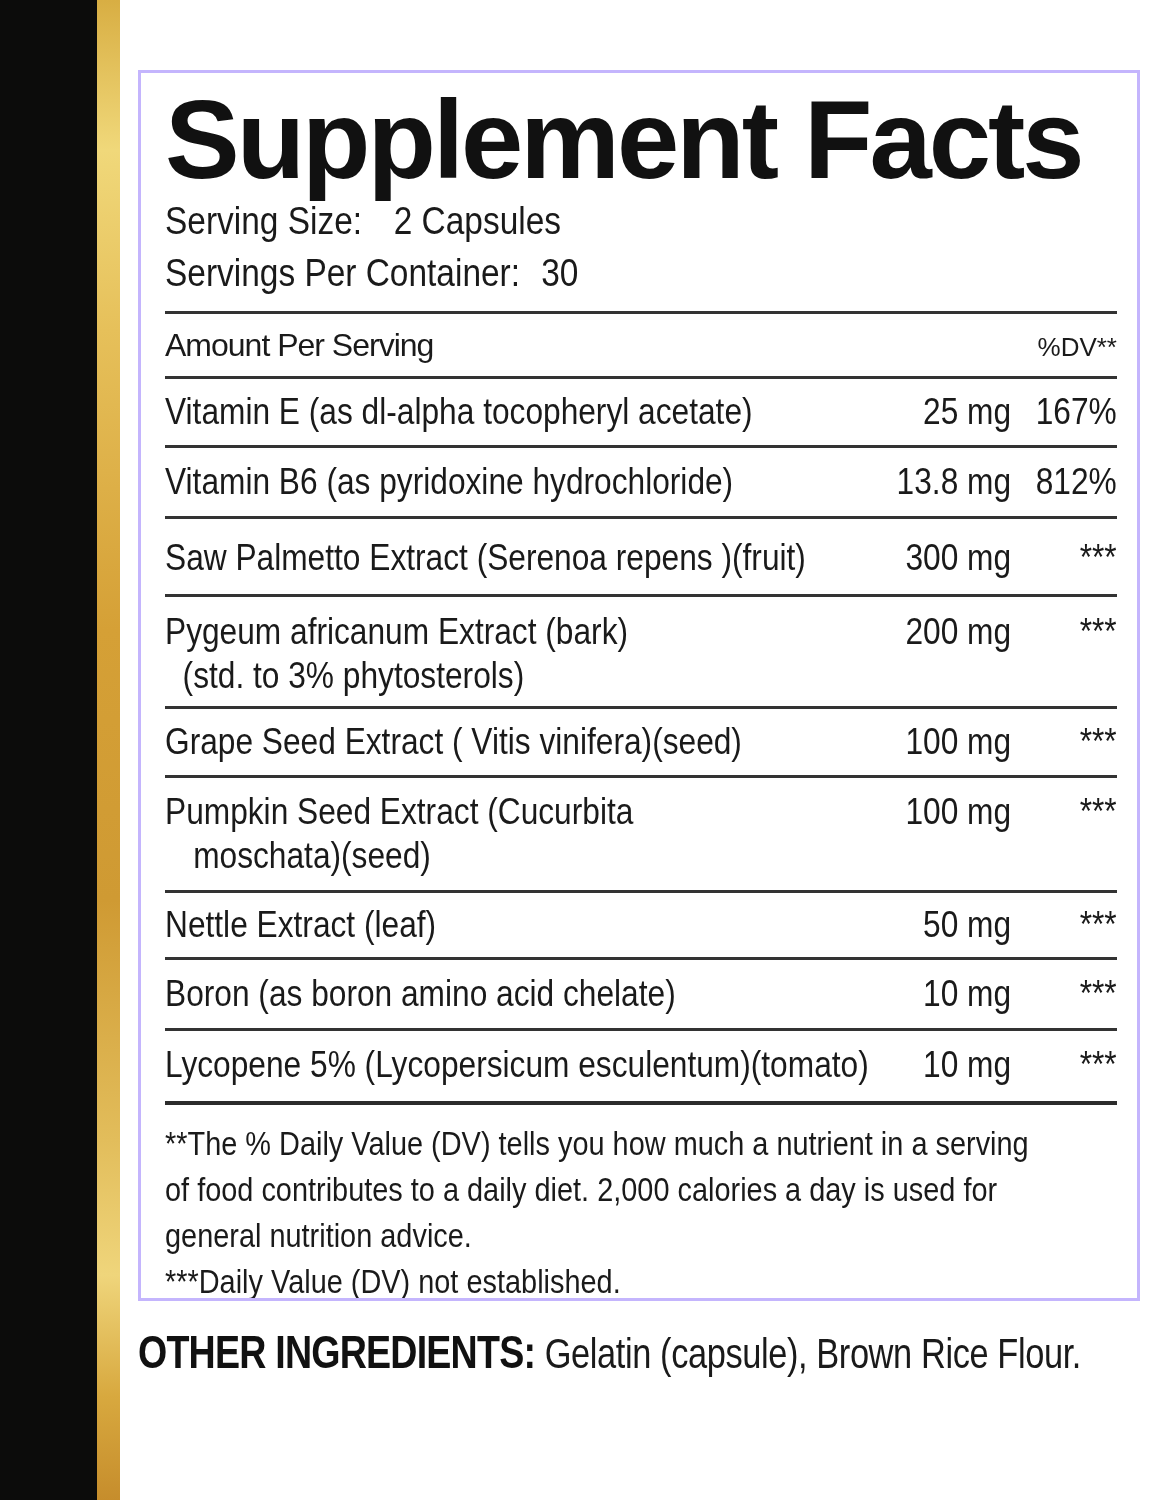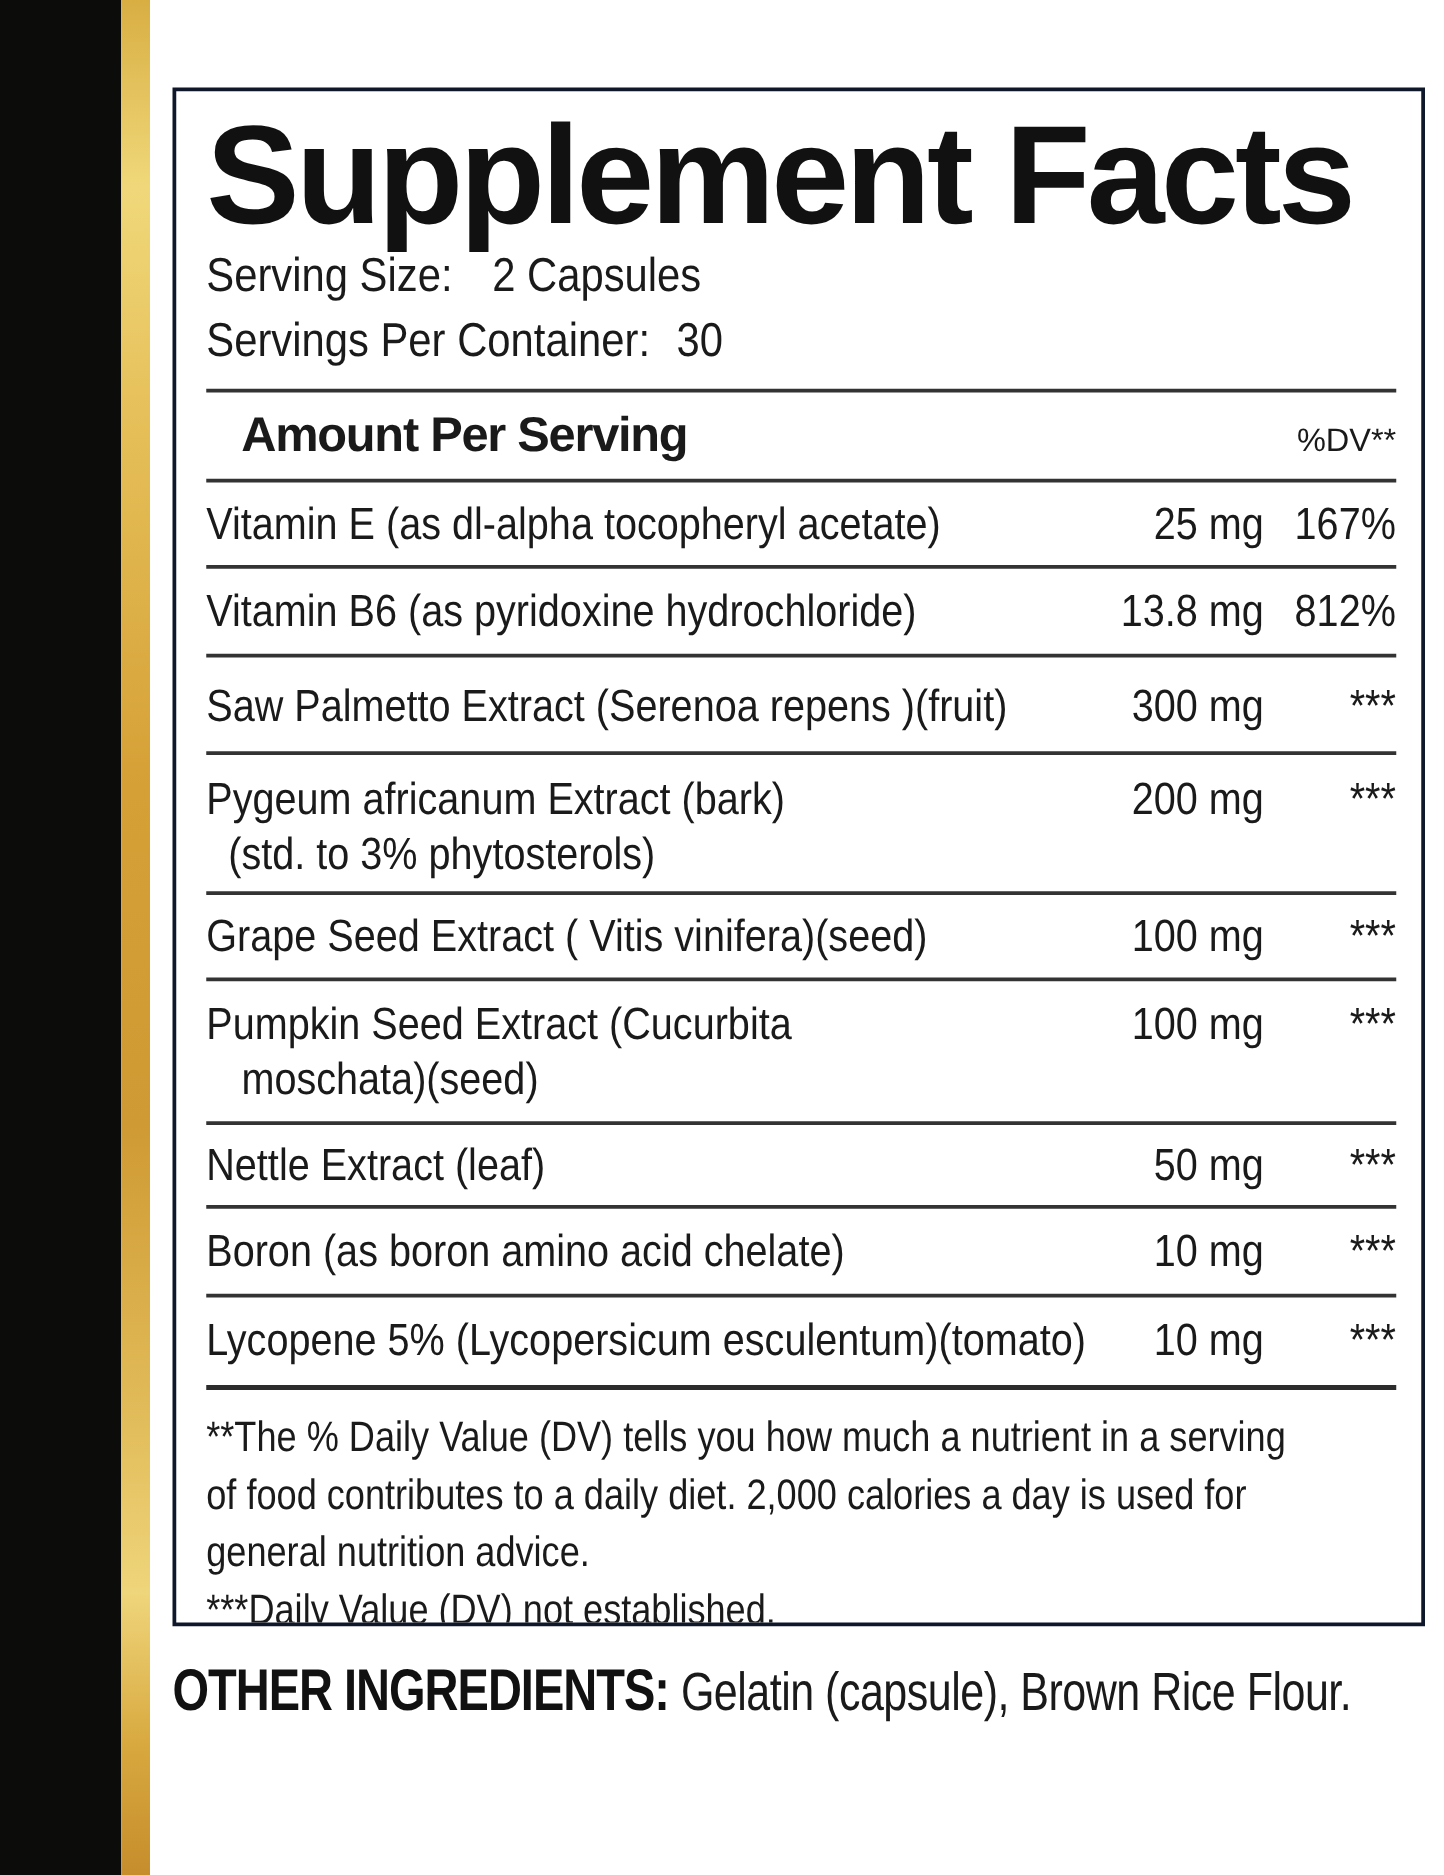--- a/index.html
+++ b/index.html
@@ -11,38 +11,38 @@
   .black-bar{position:absolute;left:0;top:0;width:97px;height:1500px;background:#0c0c0b;}
   .gold-bar{
     position:absolute;left:97px;top:0;width:23px;height:1500px;
     background:linear-gradient(180deg,
       #d8ae43 0%, #f0d87a 10%, #e6c05a 22%, #d5a036 42%,
       #cf9a33 60%, #e2bd5b 76%, #efd57b 85%, #d8a93f 93%, #c68d2c 100%);
   }
   
   .panel{
     position:absolute;left:138px;top:70px;width:1002px;height:1231px;
-    border:3px solid #0f172a;background:#ffffff;box-sizing:border-box;
+    border:3px solid #c4b5fd;background:#ffffff;box-sizing:border-box;
     padding:0 20px 0 24px;overflow:hidden;
   }
   .title{
     font-weight:700;font-size:112px;line-height:105px;letter-spacing:-3px;
     margin-top:14px;white-space:nowrap;color:#111;
   }
   .cond{transform:scaleX(0.88);transform-origin:0 50%;width:113.6%;}
   .cond-block{transform:scaleX(0.85);transform-origin:0 0;width:117.6%;}
   .serv{font-size:38px;line-height:46px;white-space:nowrap;margin-top:6px;}
   .serv .val1{margin-left:36px;}
   .serv .val2{margin-left:24px;}
   .rule{height:3px;background:#333;margin-top:0;}
   .rule.first{margin-top:15px;}
   .rule.last{height:4px;background:#2c2c2c;}
   .hdr{display:flex;justify-content:space-between;align-items:baseline;
        padding:13px 0 12px 0;}
-  .hdr .h1{font-weight:700;font-size:39px;letter-spacing:-1px;margin-left:28px;}
+  .hdr .h1{font-weight:400;font-size:32px;letter-spacing:-1px;}
   .hdr .h2{font-size:26px;}
   .row{display:flex;align-items:flex-start;font-size:36px;line-height:44px;}
   .row .nm{flex:1;white-space:nowrap;min-width:0;}
   .row .nm .l2{display:block;}
   .row .amt{width:170px;text-align:right;white-space:nowrap;}
   .row .dv{width:120px;text-align:right;white-space:nowrap;}
   .p-sm{padding:11px 0 11px 0;}
   .p-b6{padding:12px 0 12px 0;}
   .p-saw{padding:17px 0 14px 0;}
   .p-pyg{padding:13px 0 8px 0;}

